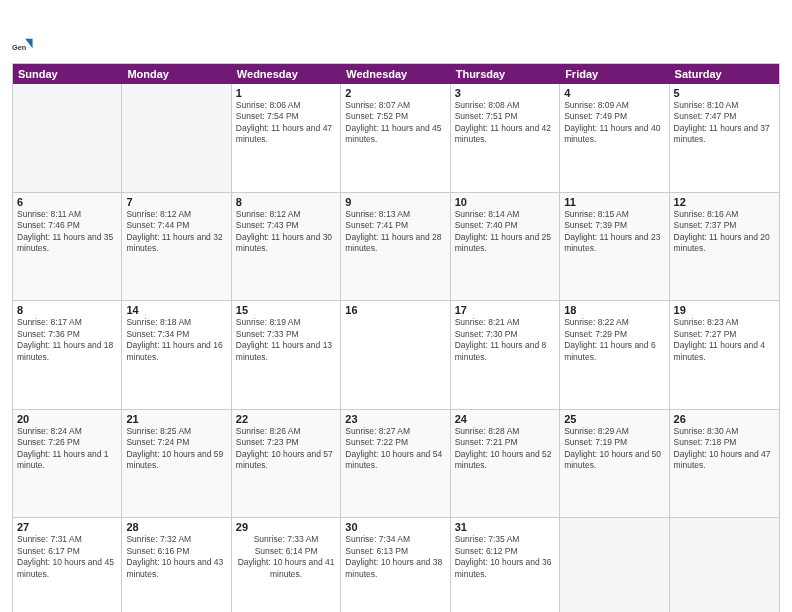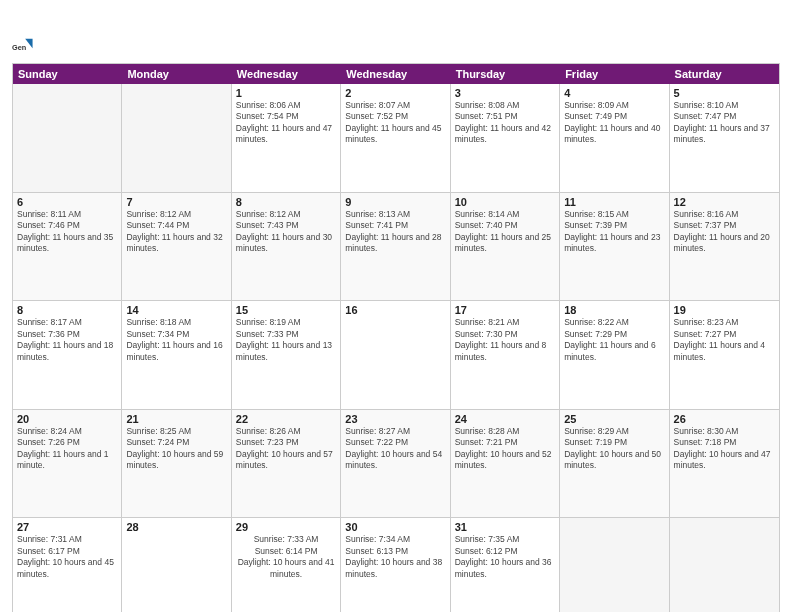--- a/index.html
+++ b/index.html
@@ -308,20 +308,23 @@
         </div>
         <div class="cal-row">
           <div class="cal-cell">
             <div class="day-num">27</div>
             <div class="cell-detail" style="white-space: pre-line;">Sunrise: 7:31 AM
 Sunset: 6:17 PM
 Daylight: 10 hours and 45 minutes.</div>
           </div>
           <div class="cal-cell">
             <div class="day-num">28</div>
+            <div class="cell-detail" style="white-space: pre-line;">Sunrise: 7:32 AM
+Sunset: 6:16 PM
+Daylight: 10 hours and 43 minutes.</div>
           </div>
           <div class="cal-cell">
             <div class="day-num">29</div>
             <div class="cell-detail" style="white-space: pre-line; text-align: center;">Sunrise: 7:33 AM
 Sunset: 6:14 PM
 Daylight: 10 hours and 41 minutes.</div>
           </div>
           <div class="cal-cell">
             <div class="day-num">30</div>
             <div class="cell-detail" style="white-space: pre-line;">Sunrise: 7:34 AM

